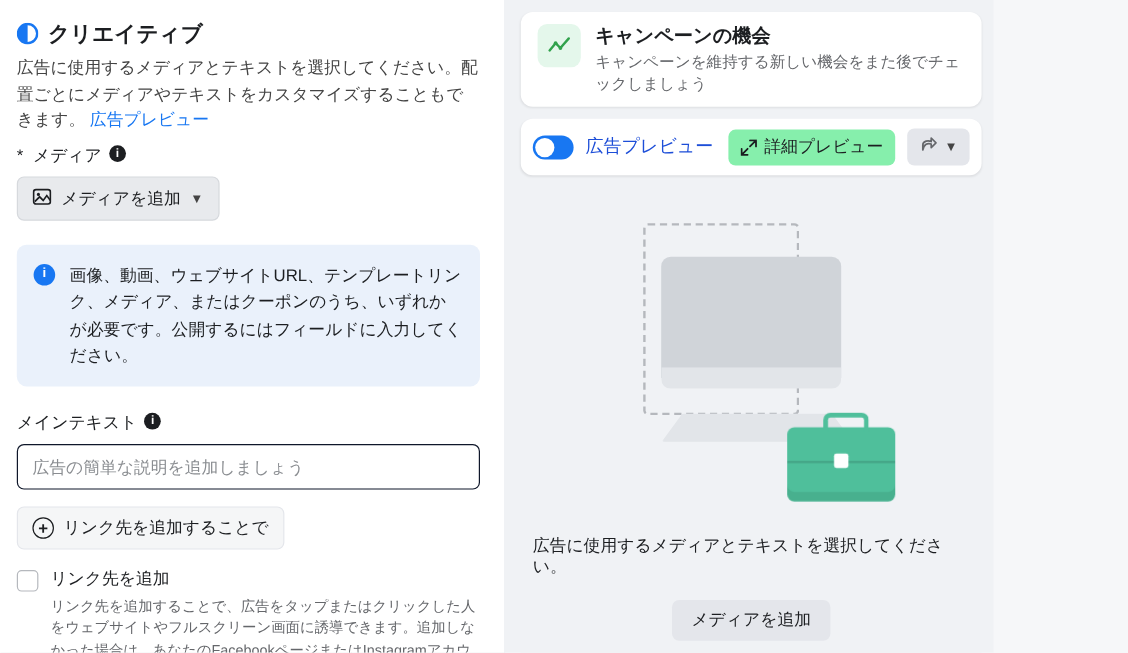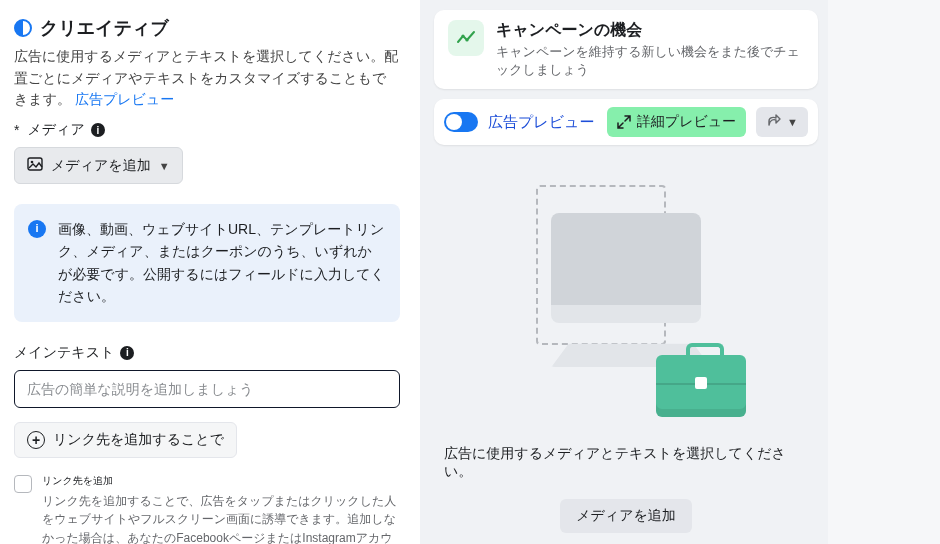--- a/index.html
+++ b/index.html
@@ -44,21 +44,20 @@
   }
   .desc {
     font-size: 14px;
     color: #444;
     line-height: 1.55;
     margin: 6px 0 10px 0;
   }
   .link { color: #1877f2; cursor: pointer; }
   .field-label {
     display: flex;
-    align-items: center;
     gap: 6px;
     font-size: 14px;
     color: #1c1e21;
     margin-top: 10px;
     margin-bottom: 8px;
   }
   .required::before { content: "*"; margin-right: 2px; }
   .info-icon {
     width: 14px; height: 14px;
     background: #1c1e21;
@@ -139,21 +138,21 @@
   }
   .checkbox {
     width: 18px; height: 18px;
     border: 1.5px solid #b5b8bd;
     border-radius: 4px;
     background: #fff;
     flex-shrink: 0;
     margin-top: 1px;
   }
   .chk-title {
-    font-size: 10px;
+    font-size: 14px;
     color: #1c1e21;
   }
   .chk-desc {
     font-size: 12px;
     color: #65676b;
     line-height: 1.55;
     margin-top: 4px;
   }
 
   

